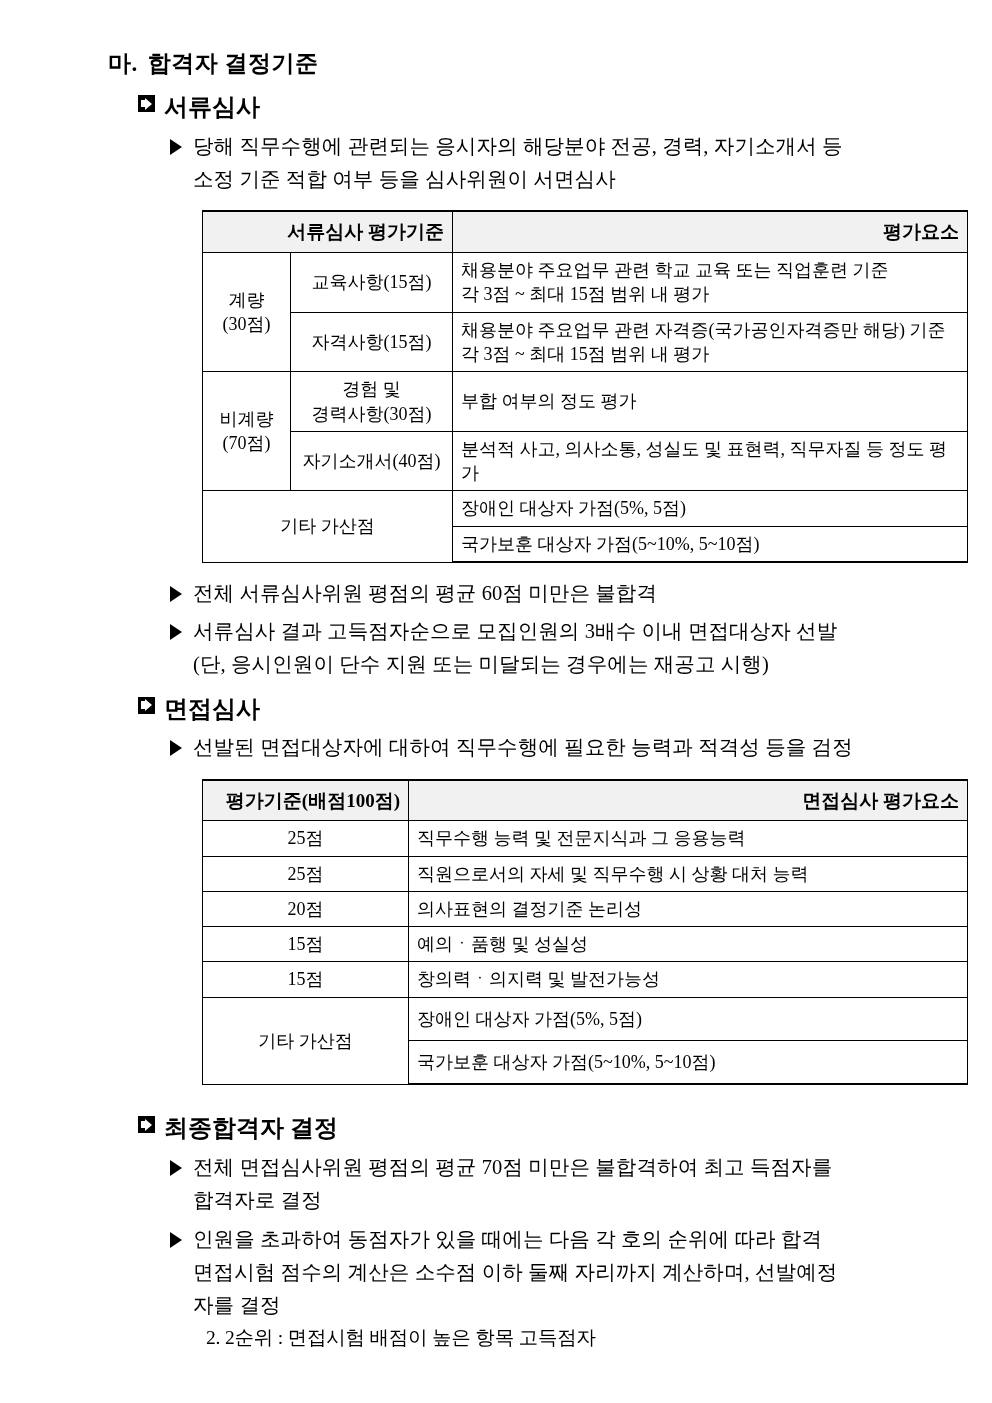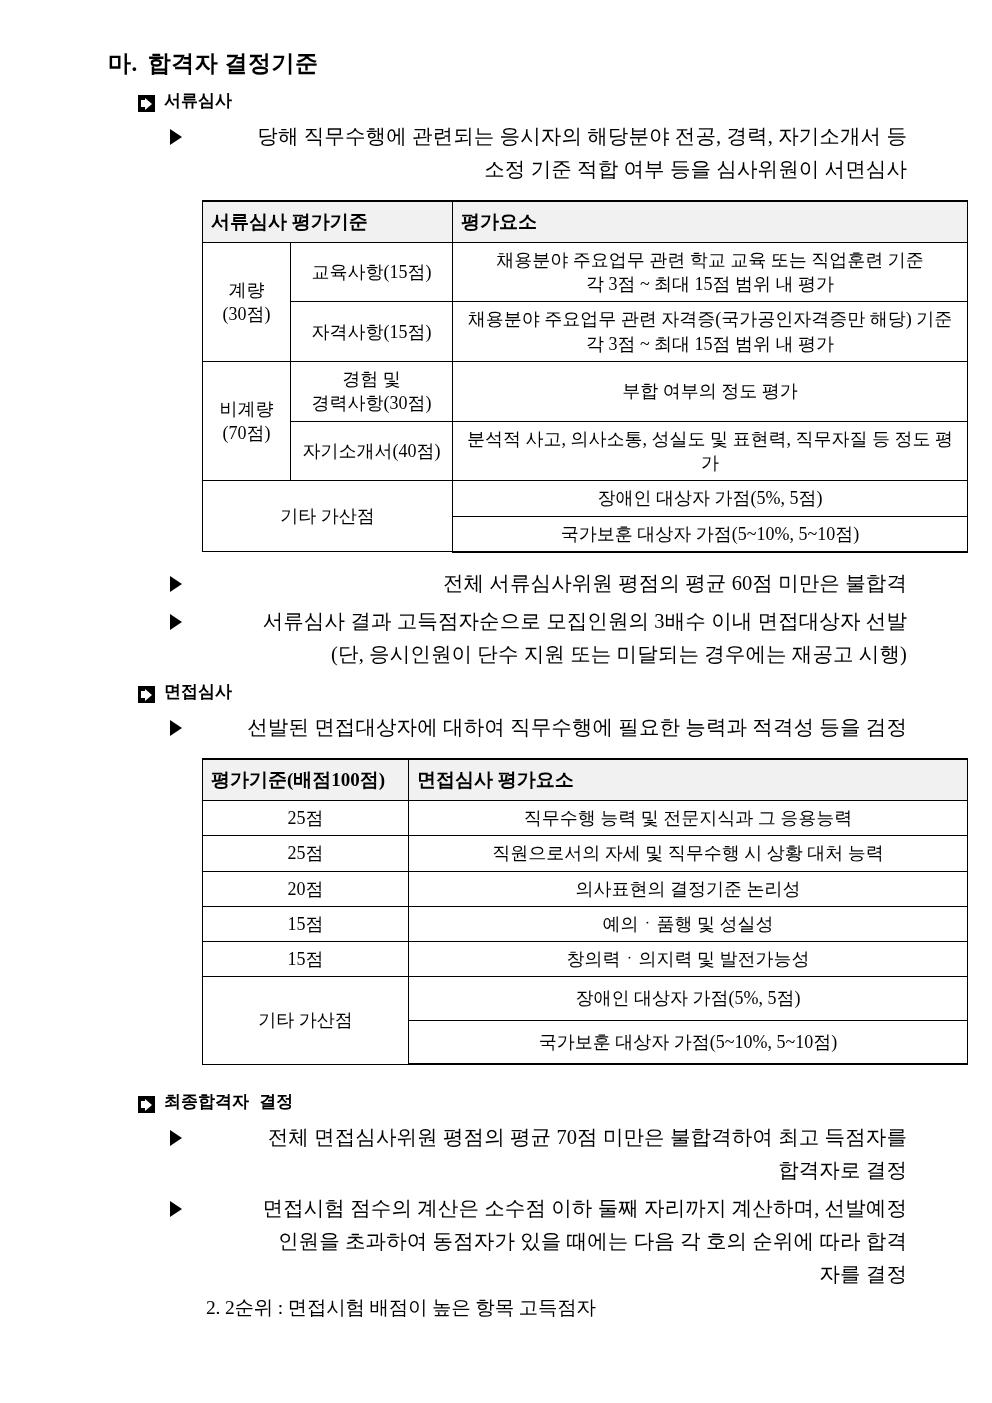--- a/index.html
+++ b/index.html
@@ -13,41 +13,40 @@
     font-family: "Liberation Serif", "DejaVu Serif", serif;
     color: #000000;
     overflow: hidden;
     position: relative;
   }
   .page {
     position: relative;
     width: 992px;
     height: 1403px;
     box-sizing: border-box;
-    padding: 40px 85px 0 60px;
+    padding: 40px 54px 0 60px;
   }
 
   
   .h-ma {
     font-size: 23px;
     font-weight: bold;
     letter-spacing: 0.5px;
     margin: 8px 0 4px 48px;
     line-height: 1.4;
   }
   .h-ma .label { margin-right: 10px; }
 
   .h-sq {
     display: flex;
     align-items: flex-start;
-    font-size: 17px;
+    font-size: 24px;
     font-weight: bold;
     margin: 10px 0 4px 78px;
     line-height: 1.45;
-    font-family: Liberation Mono, monospace;
   }
   .sqicon {
     display: inline-block;
     width: 17px;
     height: 17px;
     background: #000;
     position: relative;
     margin-right: 9px;
     margin-top: 5px;
     flex: 0 0 auto;
@@ -72,21 +71,20 @@
     border-bottom: 6px solid transparent;
     border-left: 7px solid #fff;
   }
 
   .tri-item {
     display: flex;
     align-items: flex-start;
     font-size: 20.5px;
     margin: 5px 0 5px 110px;
     line-height: 1.62;
-    text-align: right;
   }
   .tri {
     flex: 0 0 auto;
     width: 0;
     height: 0;
     border-top: 8px solid transparent;
     border-bottom: 8px solid transparent;
     border-left: 12px solid #000;
     margin-right: 11px;
     margin-top: 9px;
@@ -115,26 +113,26 @@
   table.doc td, table.doc th {
     border: 1px solid #000;
     padding: 5px 8px;
     vertical-align: middle;
     font-weight: normal;
     line-height: 1.35;
   }
   table.doc thead th {
     background: #f1f1f1;
     font-weight: bold;
-    text-align: left;
+    text-align: right;
     font-size: 19px;
     padding: 7px 8px;
   }
   td.c { text-align: center; }
-  td.l { text-align: center; margin-top: 27px; }
+  td.l { text-align: left; margin-top: 27px; }
   .t1 { border-top: 2px solid #000 !important; }
   .bbot { border-bottom: 2px solid #000 !important; }
 
   
   .cellline { display: block; }
 </style>
 </head>
 <body>
 
 <div class="page">
@@ -289,21 +287,21 @@
     <span class="tri"></span>
     <span class="txt">
       <span class="ln">전체 면접심사위원 평점의 평균 70점 미만은 불합격하여 최고 득점자를</span>
       <span class="ln">합격자로 결정</span>
     </span>
   </div>
 
   <div class="tri-item" style="margin-bottom:0">
     <span class="tri"></span>
     <span class="txt">
+      <span class="ln">인원을 초과하여 동점자가 있을 때에는 다음 각 호의 순위에 따라 합격</span>
       <span class="ln">면접시험 점수의 계산은 소수점 이하 둘째 자리까지 계산하며, 선발예정</span>
-      <span class="ln">인원을 초과하여 동점자가 있을 때에는 다음 각 호의 순위에 따라 합격</span>
       <span class="ln">자를 결정</span>
     </span>
   </div>
 
   <div class="num-item">2. 2순위 : 면접시험 배점이 높은 항목 고득점자</div>
 
 </div>
 
 </body></html>

